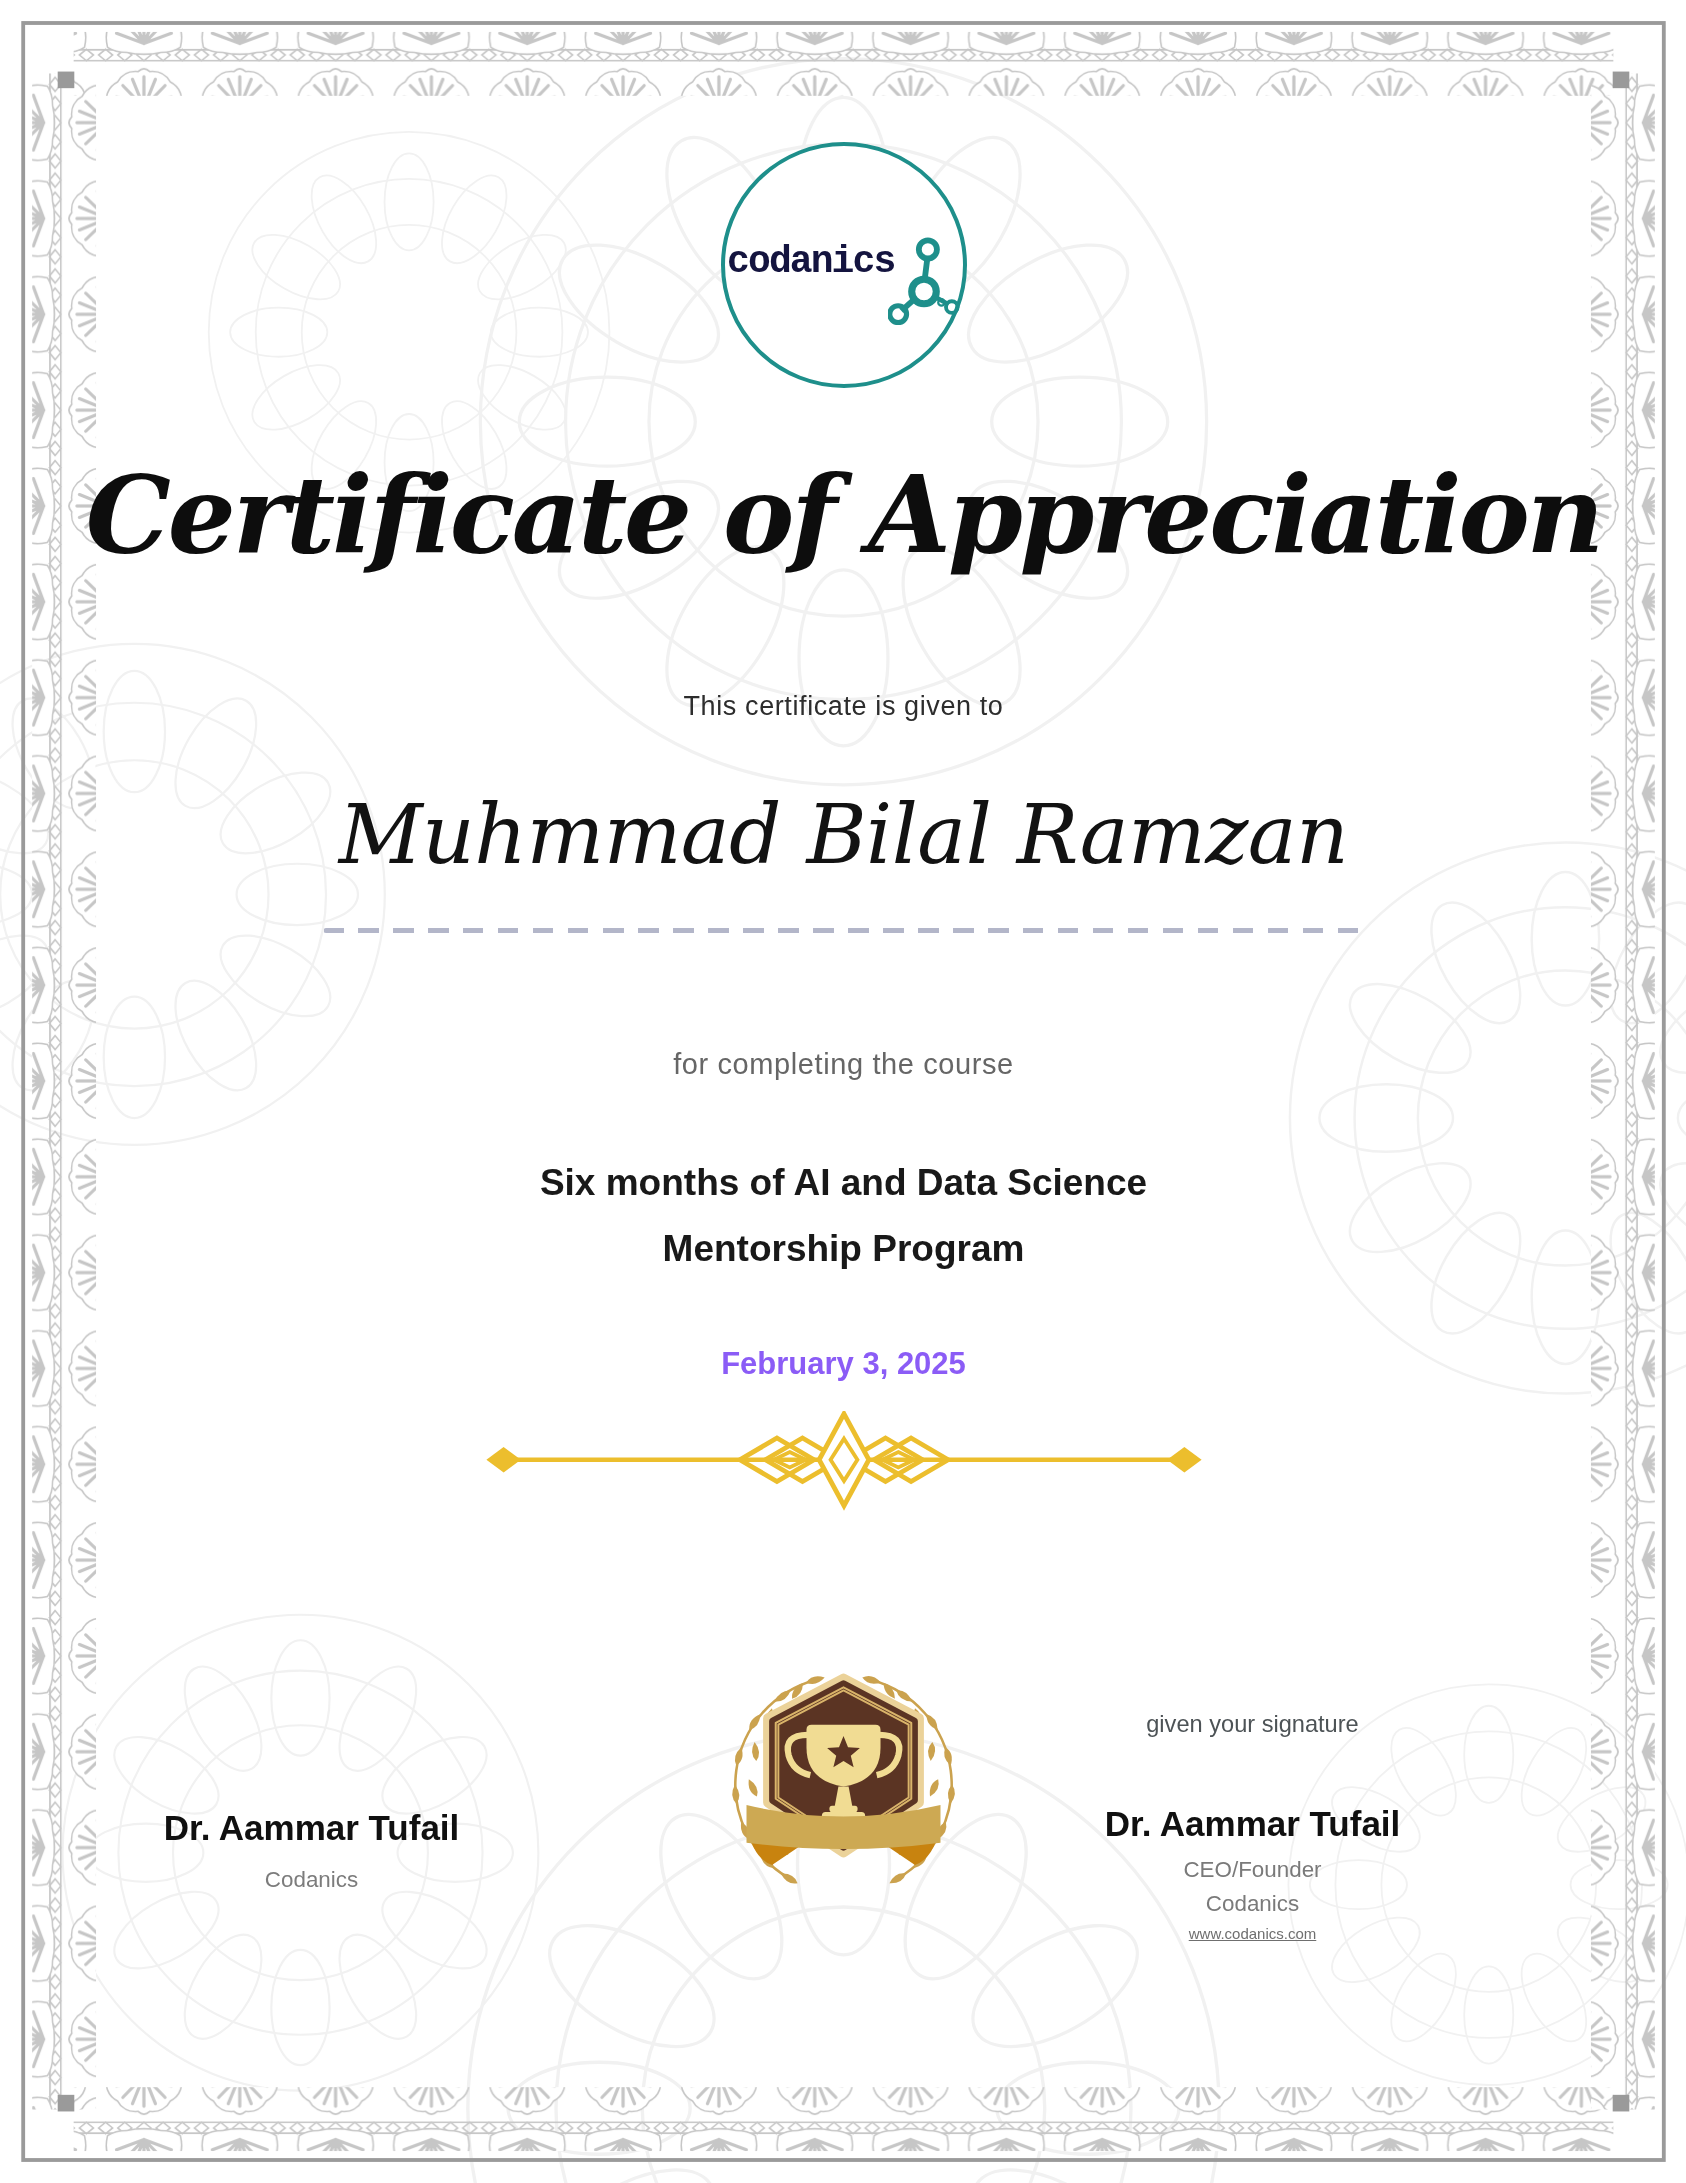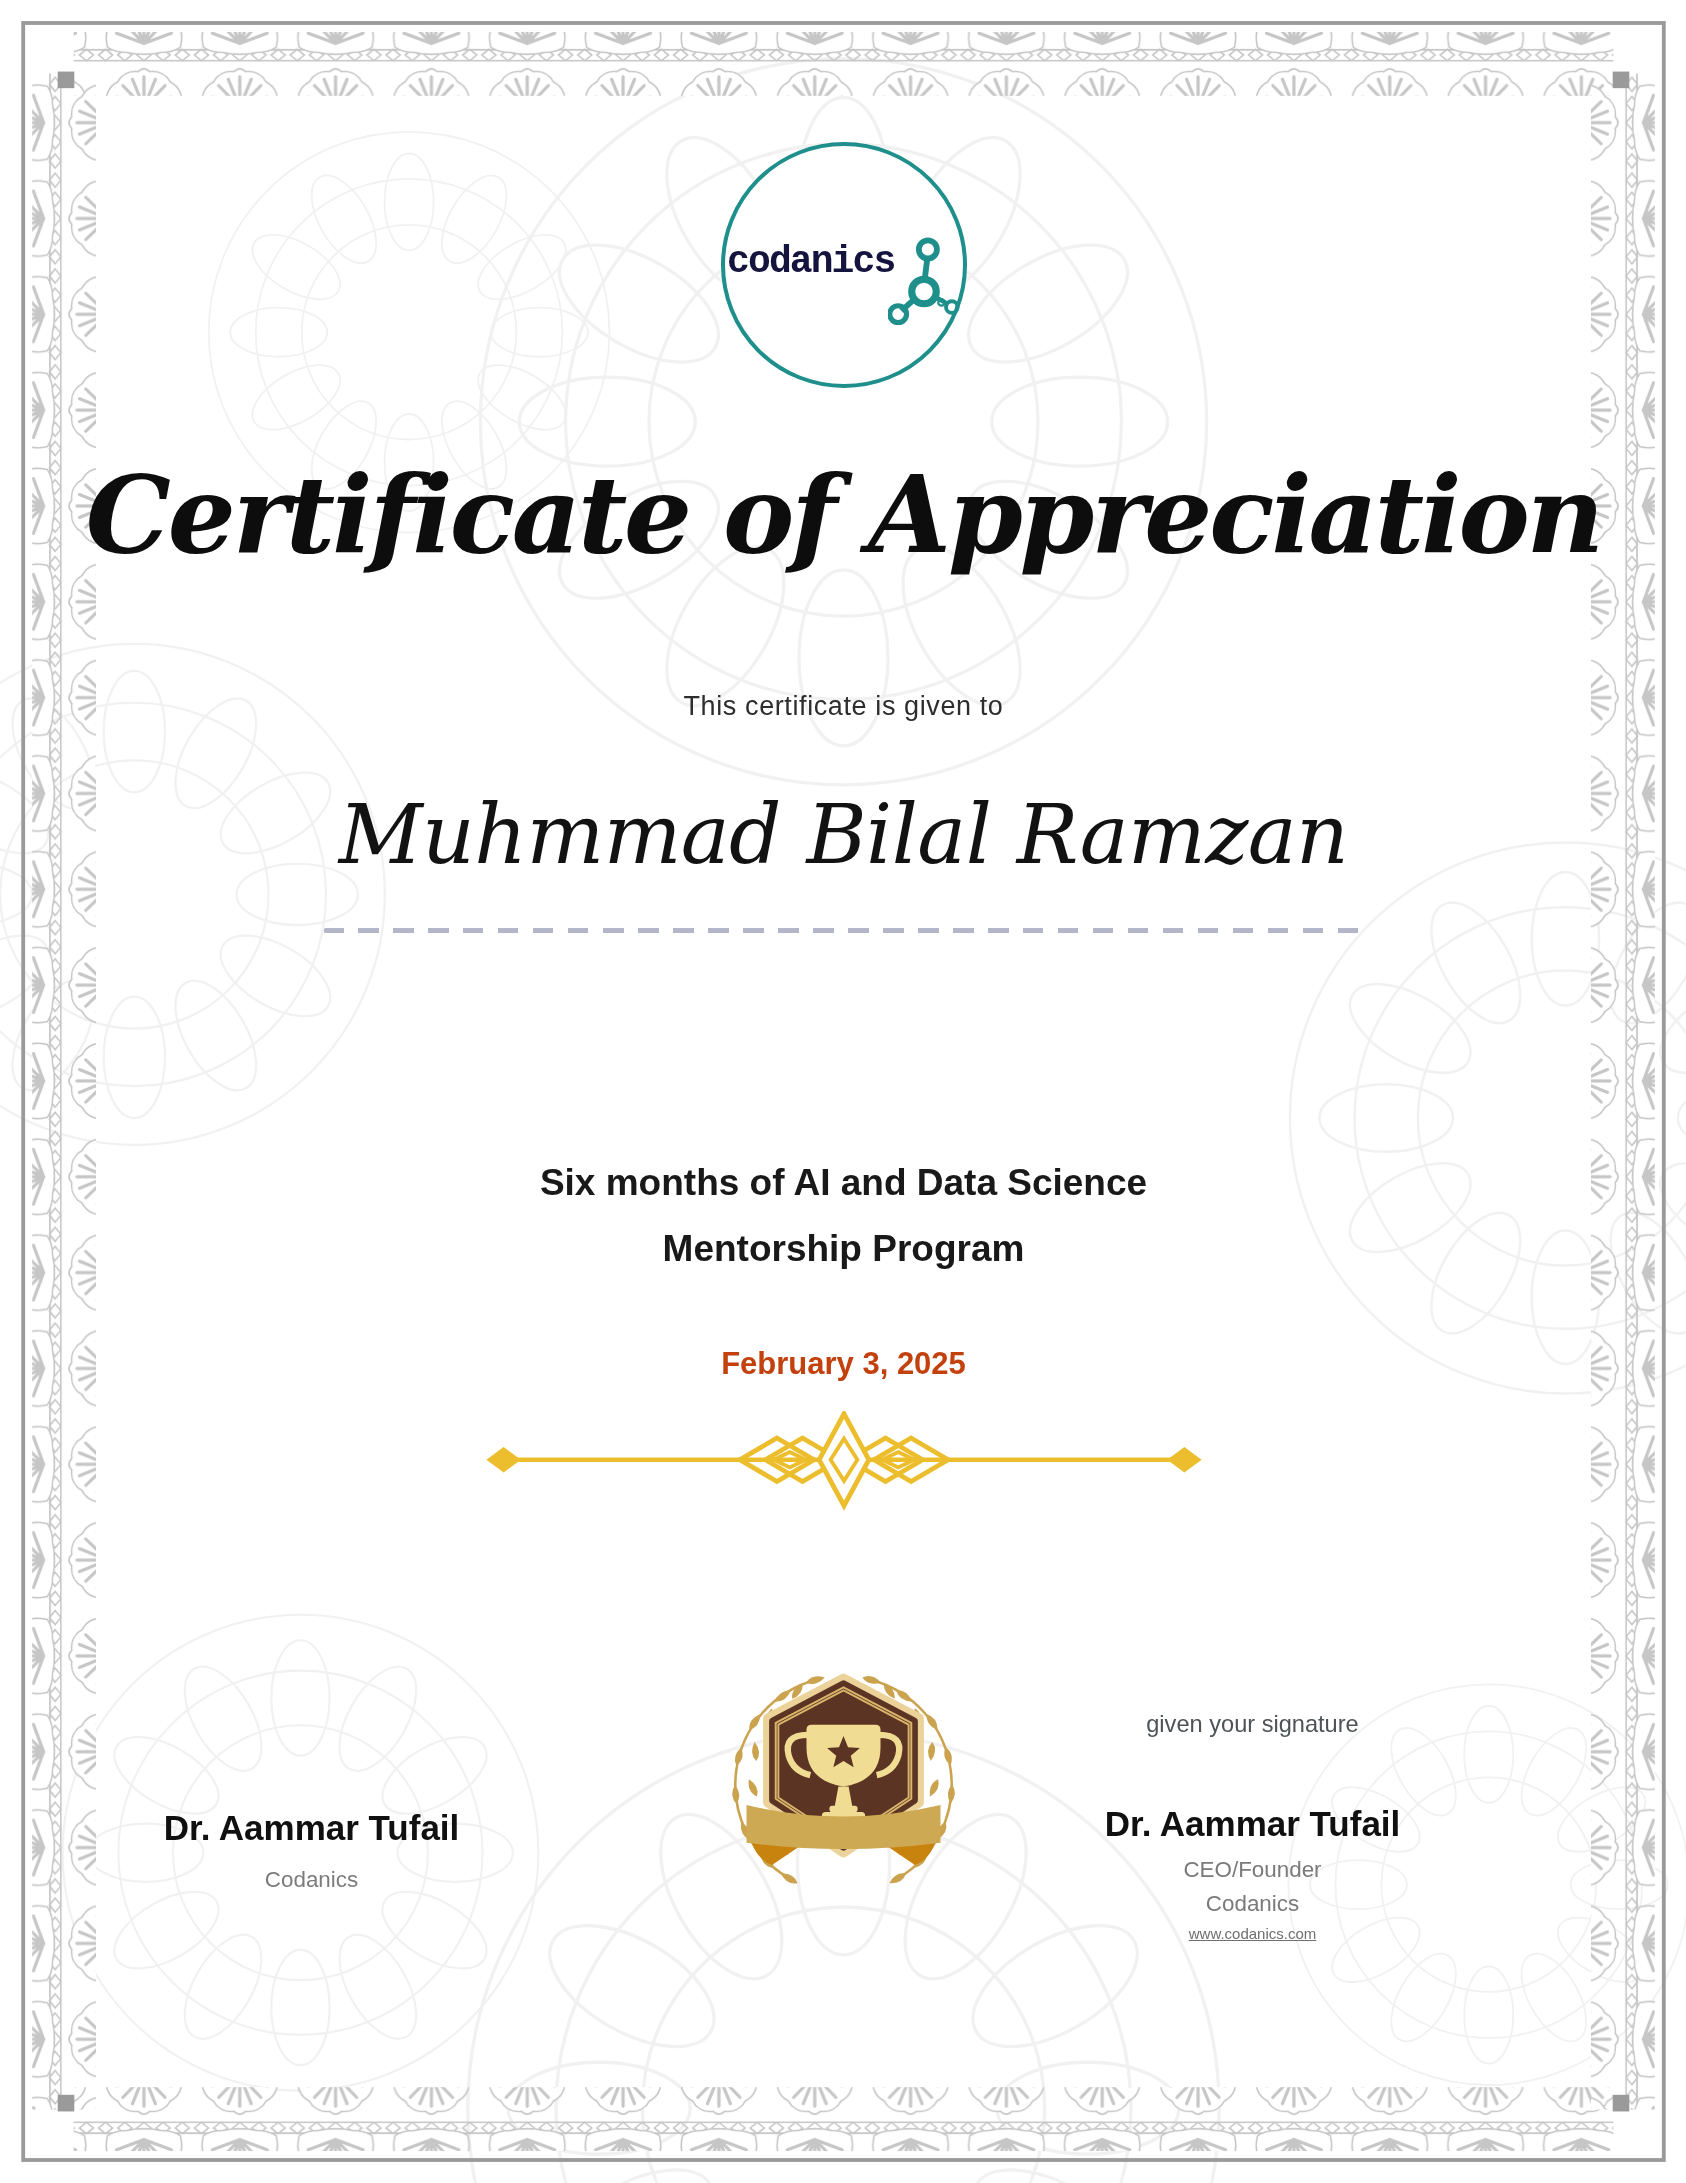--- a/index.html
+++ b/index.html
@@ -45,21 +45,21 @@
     font-size:82px;color:#121212;letter-spacing:-0.6px;z-index:2;
   }
   .name-line{
     position:absolute;top:928px;left:50%;transform:translateX(-50%);
     width:1041px;height:4.5px;border-radius:2.6px;
     background:repeating-linear-gradient(90deg,#B3B6C9 0 20px,transparent 20px 35px);
     z-index:2;
   }
   .completing{top:1048px;font-size:29px;color:#666666;letter-spacing:0.6px;z-index:2;}
   .course{top:1150px;font-size:37px;font-weight:bold;color:#191919;line-height:66px;z-index:2;}
-  .date-line{top:1346px;font-size:31px;font-weight:bold;color:#c2410c;z-index:2;}
+  .date-line{top:1346px;font-size:31px;font-weight:bold;color:#8b5cf6;z-index:2;}
 
   .divider{position:absolute;top:1411px;left:50%;margin-left:-364px;z-index:2;}
 
   .badge{position:absolute;top:1657px;left:703px;z-index:2;}
 
   .upload-hint{
     position:absolute;top:1711px;left:1061px;width:383px;text-align:center;
     font-size:23.6px;color:#4d5356;z-index:2;
   }
   .sig-left{position:absolute;top:1811px;left:120px;width:383px;text-align:center;z-index:2;}
@@ -166,20 +166,21 @@
           <circle cx="98" cy="116" r="9" stroke-width="6"></circle>
         </g>
       </svg>
     </div>
   </div>
 
   <div class="centered title">Certificate of Appreciation</div>
   <div class="centered given-to">This certificate is given to</div>
   <div class="centered recipient">Muhmmad Bilal Ramzan</div>
   <div class="name-line"></div>
+  <div class="centered completing">for completing the course</div>
   <div class="centered course">
     <div>Six months of AI and Data Science</div>
     <div>Mentorship Program</div>
   </div>
   <div class="centered date-line">February 3, 2025</div>
 
   <svg class="divider" width="728" height="109" viewBox="0 0 1140 170">
     <g stroke="#ECBE2D" fill="none" stroke-width="7.5">
       <line x1="37" y1="76" x2="1103" y2="76" stroke-width="7"></line>
       <path d="M465,42 L523,76 L465,110 L407,76 Z"></path>

